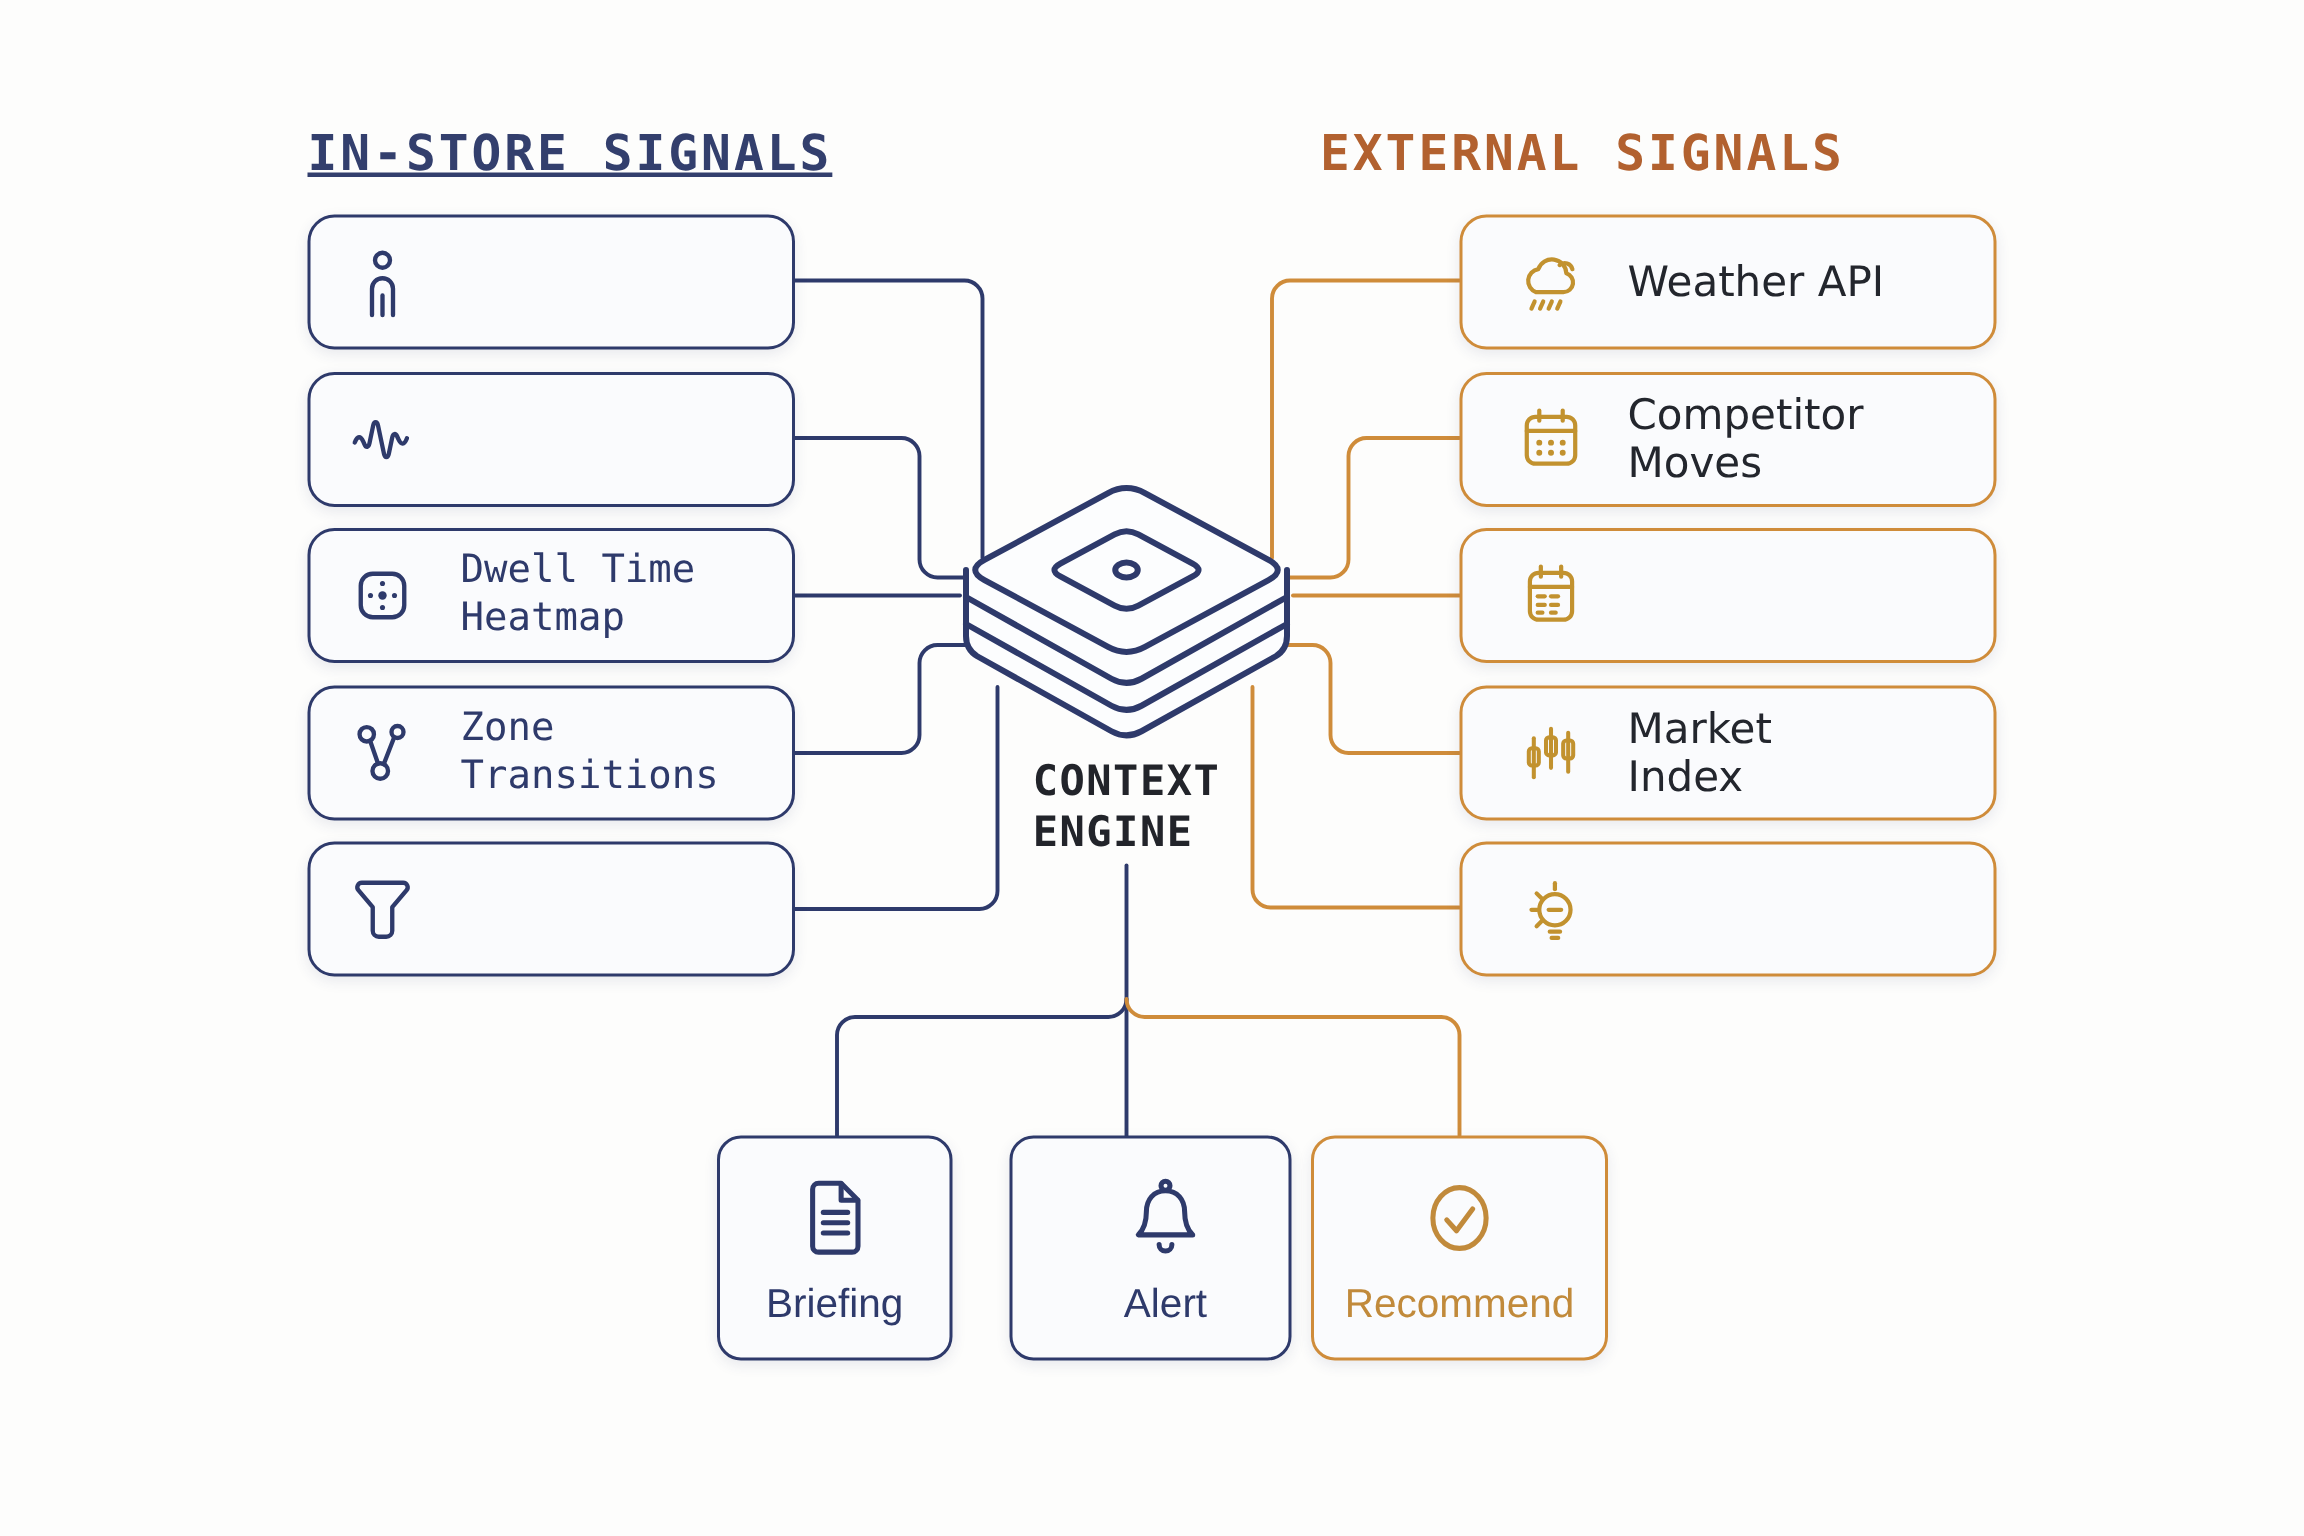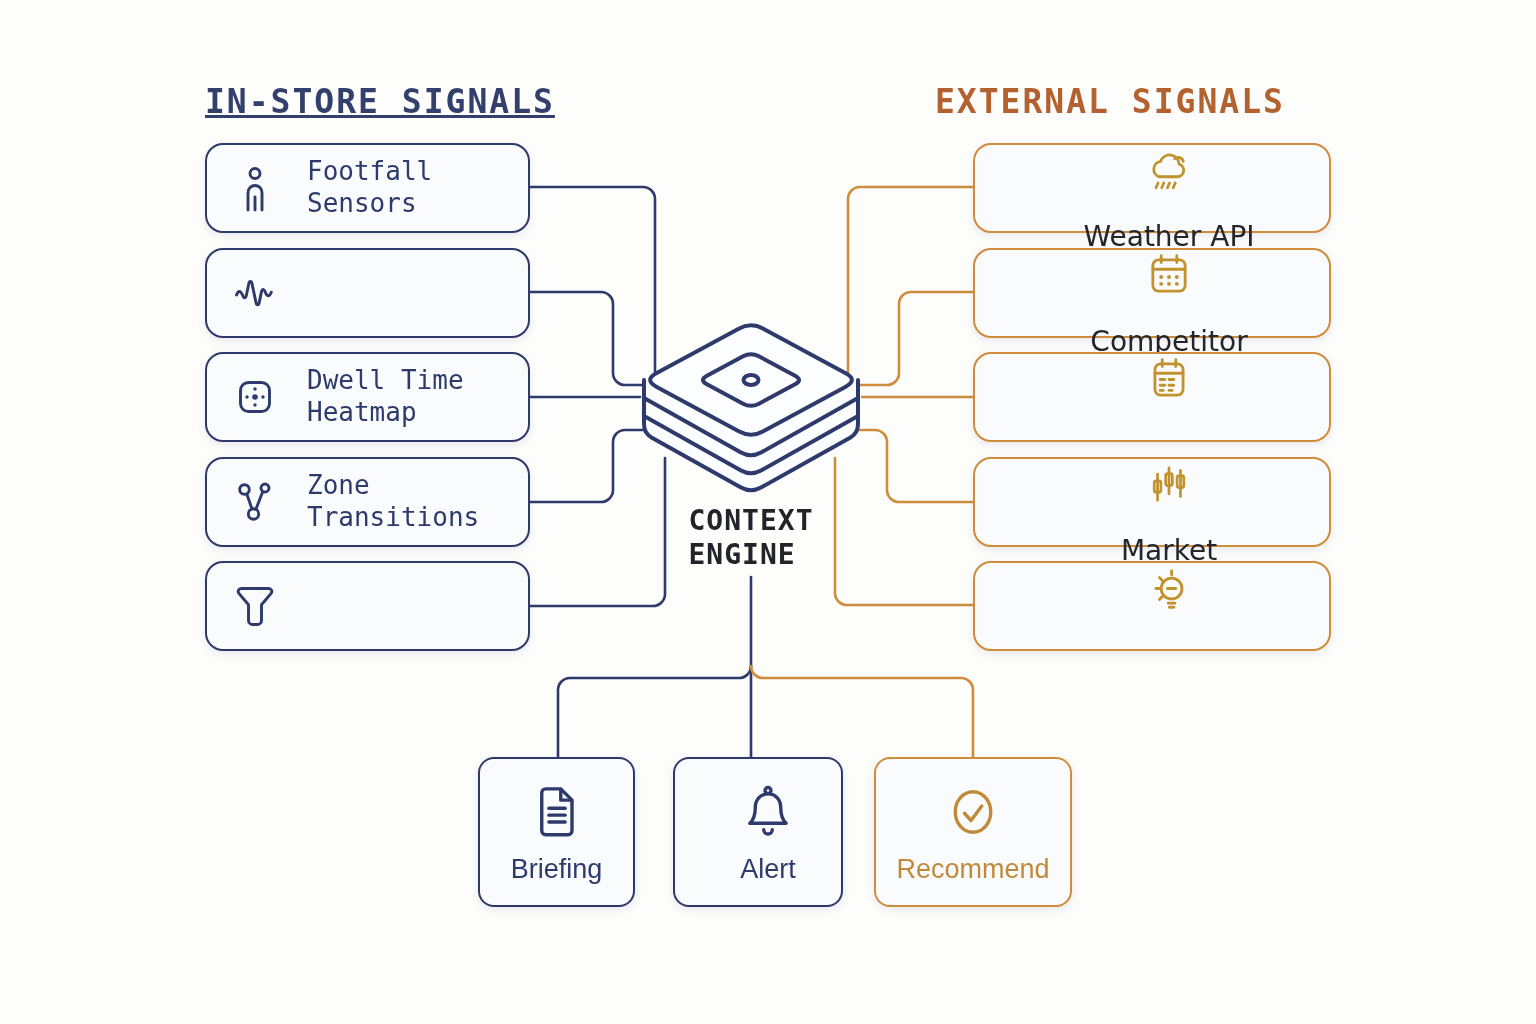--- a/index.html
+++ b/index.html
@@ -8,37 +8,37 @@
     background:#fdfdfc;
     font-family:"DejaVu Sans", sans-serif;
   }
   .hdr{
     position:absolute;
     font-family:"DejaVu Sans Mono", monospace;
     font-weight:700;font-size:33px;letter-spacing:2px;
     white-space:nowrap;
   }
   .hdr-left{left:205px;top:82px;color:#333f6d;text-decoration:underline;}
-  .hdr-right{left:935px;top:82px;color:#b2612f;}
+  .hdr-right{left:880px;top:82px;color:#b2612f;}
 
   svg.wires{position:absolute;left:0;top:0;z-index:0;}
   .wire-navy{stroke:#2e3a6b;stroke-width:2.6;fill:none;stroke-linecap:round;}
   .wire-orange{stroke:#cf8c3a;stroke-width:2.6;fill:none;stroke-linecap:round;}
   .stack-line{stroke:#2e3a6b;stroke-width:4;fill:none;stroke-linecap:round;stroke-linejoin:round;}
   .stack-fill{fill:#fcfdfe;}
 
   .node{
     position:absolute;box-sizing:border-box;height:90px;
     display:flex;align-items:center;
     border-radius:18px;background:#fafbfd;
     box-shadow:0 3px 9px rgba(45,58,110,0.10);
     z-index:2;
   }
   .left-node{left:205px;width:325px;border:2.4px solid #2e3a6b;padding-left:24px;gap:28px;}
-  .right-node{left:973px;width:358px;border:2.4px solid #cf8c3a;padding-left:34px;gap:26px;flex-direction:column;}
+  .right-node{left:973px;width:358px;border:2.4px solid #cf8c3a;padding-left:34px;gap:26px;}
   .row0{top:143px}.row1{top:248px}.row2{top:352px}.row3{top:457px}.row4{top:561px}
 
   .nicon{flex:0 0 auto;display:flex;align-items:center;justify-content:center;}
   .left-node .nicon{color:#2e3a6b;width:48px;height:48px;}
   .right-node .nicon{color:#c2922f;width:50px;height:50px;}
   .nicon svg{width:100%;height:100%;}
   .icon-stroke{stroke:currentColor;fill:none;stroke-linecap:round;stroke-linejoin:round;}
 
   .nlabel{white-space:pre-line;}
   .left-node .nlabel{
@@ -60,21 +60,21 @@
 
   .out-box{
     position:absolute;top:757px;height:150px;box-sizing:border-box;
     display:flex;flex-direction:column;align-items:center;justify-content:center;
     gap:14px;border-radius:16px;background:#fafbfd;
     box-shadow:0 3px 9px rgba(45,58,110,0.10);z-index:2;
   }
   .out-navy{border:2.4px solid #2e3a6b;color:#2e3a6b;}
   .out-amber{border:2.4px solid #cf8c3a;color:#c18a3b;}
   .out-briefing{left:478px;width:157px;}
-  .out-alert{left:673px;width:170px;padding-left:20px;}
+  .out-alert{left:673px;width:188px;padding-left:20px;}
   .out-recommend{left:874px;width:198px;}
   .out-box .nicon{width:60px;height:60px;}
   .out-label{
     font-family:"Liberation Sans", sans-serif;
     font-size:27px;line-height:1;
   }
 </style>
 </head>
 <body>
 
@@ -113,22 +113,20 @@
 <div class="node left-node row0">
   <span class="nicon">
     <svg viewBox="0 0 48 48">
         <g class="icon-stroke" stroke-width="2.9">
       <circle cx="24" cy="9.5" r="5"></circle>
       <path d="M17,46 V28.5 a7,7 0 0 1 14,0 V46"></path>
       <path d="M24,33 V46"></path>
     </g>
       </svg>
   </span>
-  <span class="nlabel">Footfall
-Sensors</span>
 </div>
 
 <div class="node left-node row1">
   <span class="nicon">
     <svg viewBox="0 0 48 48">
         <g class="icon-stroke" stroke-width="2.9">
       <path d="M5.5,26 c1.8,-4.6 3.9,-4.6 5.7,-0.6 l0.8,1.8 c1.1,2.5 2.7,2.2 3.3,-0.6 l2.5,-12 c0.6,-2.9 2.6,-2.9 3.2,0 l4,19 c0.6,2.9 2.6,2.9 3.2,0 l2.3,-11 c0.6,-2.8 2.2,-3 3.3,-0.6 l0.8,1.8 c1.8,4 3.9,4 5.7,-0.6"></path>
     </g>
       </svg>
   </span>

